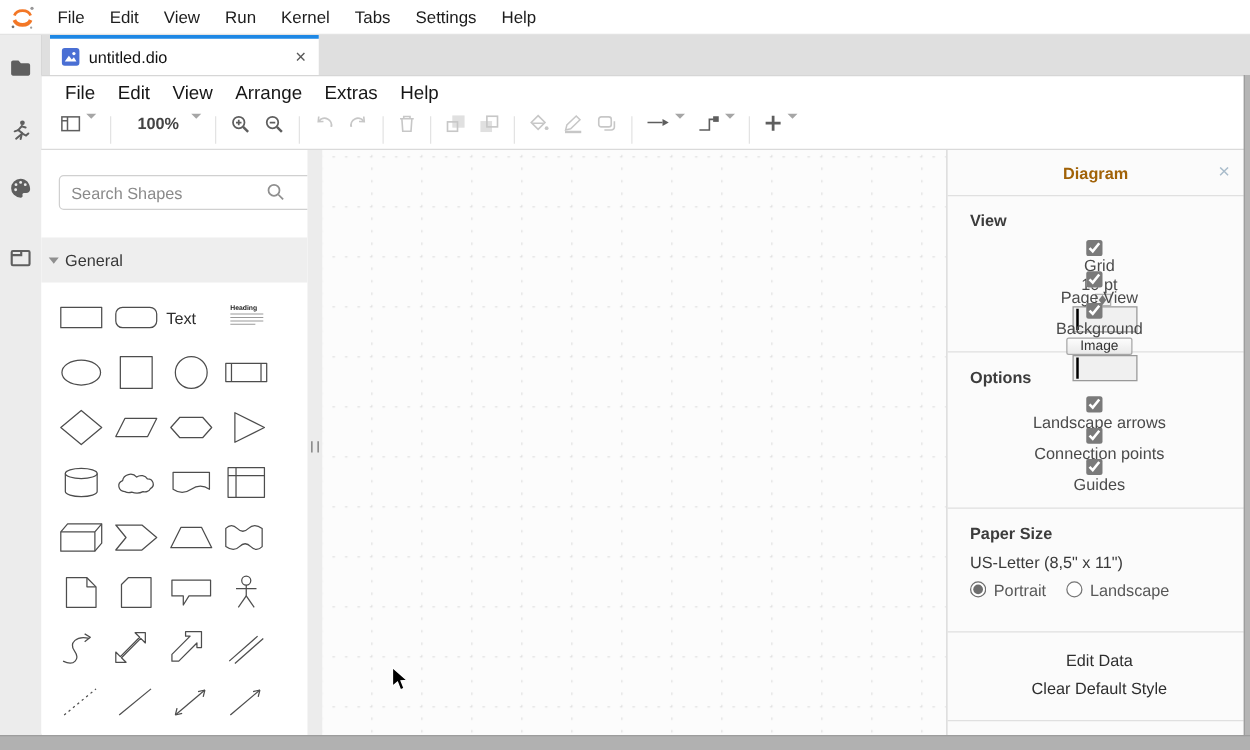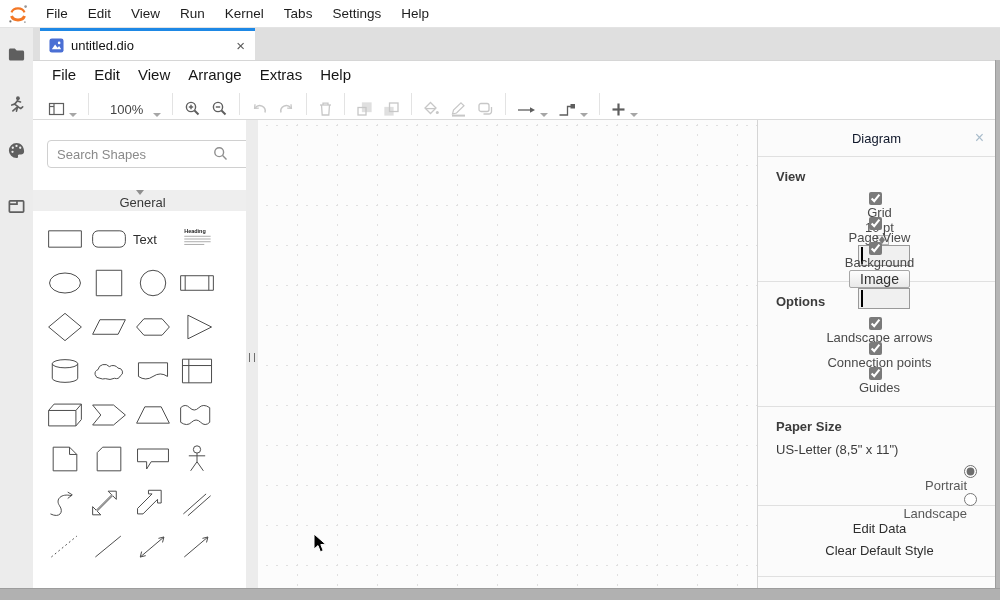--- a/index.html
+++ b/index.html
@@ -24,38 +24,38 @@
   #jl-tab-title { font-size:13px; color:#111; margin-left:7px; flex:1; }
   #jl-tab-close { font-size:15px; color:#595959; line-height:1; cursor:default; }
 
   
   #drawio { position:absolute; left:33px; top:60px; width:967px; height:528px; background:#ffffff; border-top:1px solid #d6d6d6; }
 
   #dio-menubar { height:28px; display:flex; align-items:center; padding-left:10px; }
   .dio-menu-item { font-size:15px; color:#161616; padding:0 9px; line-height:28px; cursor:default; }
 
   #dio-toolbar { height:31px; border-bottom:1px solid #dadada; display:flex; align-items:center; padding-left:10px; }
-  .tb-btn { display:flex; align-items:flex-end; justify-content:center; height:26px; padding:0 5px; color:#5e5e5e; }
+  .tb-btn { display:flex; align-items:flex-start; justify-content:center; height:26px; padding:0 5px; color:#5e5e5e;font-weight:bold; }
   .tb-btn.disabled { color:#c7c7c7; }
   .tb-zoom { font-size:13px; color:#444; padding:0 6px 0 10px; }
   .caret { width:0; height:0; border-left:4px solid transparent; border-right:4px solid transparent;
     border-top:4px solid #a6a6a6; margin-left:4px; }
   .tb-sep { width:1px; height:22px; background:#e3e3e3; margin:0 6px; }
 
   #dio-body { position:relative; width:100%; height:469px; }
 
   
   #sidebar { position:absolute; left:0; top:0; width:213px; height:467px; background:#ffffff; overflow:hidden; }
   #search-wrap { position:relative; margin:20px 10px 0 14px; }
   #search-input { width:228px; height:28px; border:1px solid #d0d0d0; border-radius:4px;
     font-size:13px; color:#a21caf; padding:0 28px 0 9px; background:#fff; outline:none; font-family:inherit; }
   #search-input::placeholder { color:#8a8a8a; }
   #search-icon { position:absolute; right:8px; top:6px; color:#8f8f8f; }
-  #general-header { margin-top:22px; height:21px; background:#eeeeee; display:flex; align-items:center;
-    padding-left:6px; font-size:13px; color:#383838;flex-direction:column; }
+  #general-header { margin-top:22px; height:36px; background:#eeeeee; display:flex; align-items:center;
+    padding-left:6px; font-size:13px; color:#383838; }
   .expander { width:0; height:0; border-left:4px solid transparent; border-right:4px solid transparent;
     border-top:5px solid #8f8f8f; margin-right:5px; }
   #shapes-grid { display:grid; grid-template-columns:repeat(4,44px); grid-auto-rows:44px;
     padding:6px 0 0 12px; }
   .shape-cell { display:flex; align-items:center; cursor:default; }
   .shape-cell svg { width:40px; height:32px; stroke:#4d4d4d; fill:none; stroke-width:1.1; }
   .text-shape { font-size:13px; color:#2e2e2e; }
 
   
   #gutter { position:absolute; left:213px; top:0; width:12px; height:469px; background:#ececec; }
@@ -65,36 +65,36 @@
   
   #canvas { position:absolute; left:225px; top:0; width:499px; height:469px; background:#fcfcfc; }
   #canvas svg.grid { position:absolute; left:0; top:0; }
   #mouse-cursor { position:absolute; left:55px; top:413px; }
 
   
   #format-panel { position:absolute; left:724px; top:0; width:238px; height:469px;
     background:#fbfbfb; border-left:1px solid #d5d5d5; font-size:13px; color:#4a4a4a; }
   #fp-header { height:37px; border-bottom:1px solid #e0e0e0; position:relative;
     display:flex; align-items:center; justify-content:center; }
-  #fp-title { font-weight:normal; color:#0f172a; }
+  #fp-title { font-weight:bold; color:#a16207; }
   #fp-close { position:absolute; right:11px; top:9px; color:#a9bccb; font-size:16px; cursor:default; }
   .fp-section { border-bottom:1px solid #e0e0e0; padding:12px 12px 14px 18px; }
   .fp-heading { font-weight:bold; color:#3c3c3c; margin-bottom:8px; }
   .fp-row { display:flex; align-items:center; height:25px;flex-direction:column; }
   .fp-row input[type=checkbox] { width:13px; height:13px; margin-right:8px; accent-color:#7a7a7a; }
   .fp-spacer { flex:1; }
   .spin { width:13px; height:20px; border:1px solid #b2b2b2; background:#f3f3f3; margin-left:5px;
     display:flex; flex-direction:column; align-items:center; justify-content:space-evenly; }
   .spin .up { width:0;height:0;border-left:3.5px solid transparent;border-right:3.5px solid transparent;border-bottom:4px solid #777; }
   .spin .dn { width:0;height:0;border-left:3.5px solid transparent;border-right:3.5px solid transparent;border-top:4px solid #777; }
   .swatch { width:52px; height:21px; border:1px solid #999; background:#f0f0f0; padding:2px; margin-left:8px; }
   .swatch .inner { width:100%; height:100%; border:1px solid #000; }
   .btn { height:32px; padding:0 10px; border:1px solid #a6a6a6; border-radius:2px;
-    background:linear-gradient(#fdfdfd,#e9e9e9); font-size:14px; color:#333; font-family:inherit;text-align:center; }
-  .radio-row { display:flex; align-items:flex-end; height:26px; margin-top:4px; color:#585858;flex-direction:column; }
+    background:linear-gradient(#fdfdfd,#e9e9e9); font-size:11px; color:#333; font-family:inherit;text-align:center; }
+  .radio-row { display:flex; align-items:flex-start; height:26px; margin-top:4px; color:#585858; }
   .radio-row input { width:13px; height:13px; margin:0 6px 0 0; accent-color:#6e6e6e; }
   .radio-row label { margin-right:16px; }
   .fp-action { text-align:center; color:#2e2e2e; height:22px; line-height:22px; cursor:default; }
   #paper-value { margin:2px 0 8px 0; color:#3a3a3a; }
 
   
   #right-strip { position:absolute; left:995px; top:60px; width:5px; height:528px; background:#b5b5b5; border-left:1px solid #9d9d9d; }
   #bottom-strip { position:absolute; left:0; top:588px; width:1000px; height:12px; background:#b1b1b1; border-top:1px solid #9d9d9d; }
 </style>
 </head>

